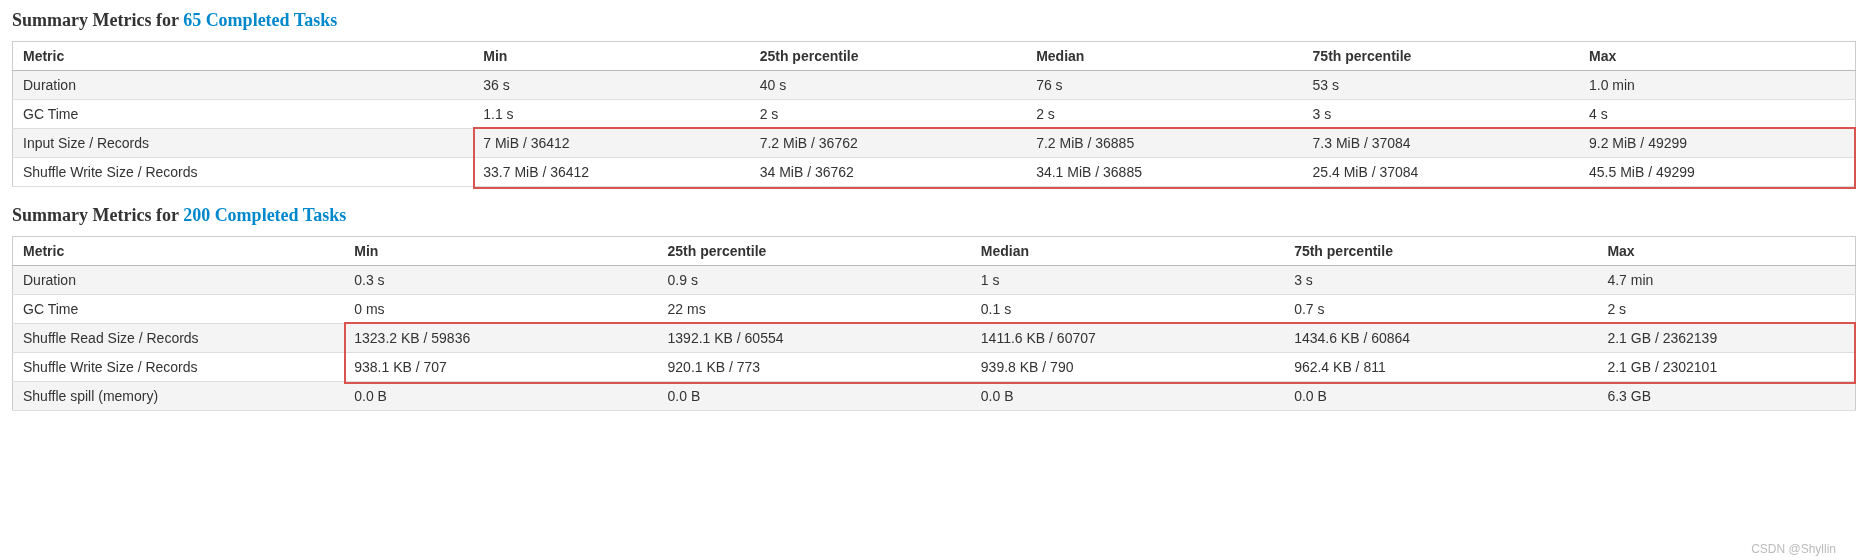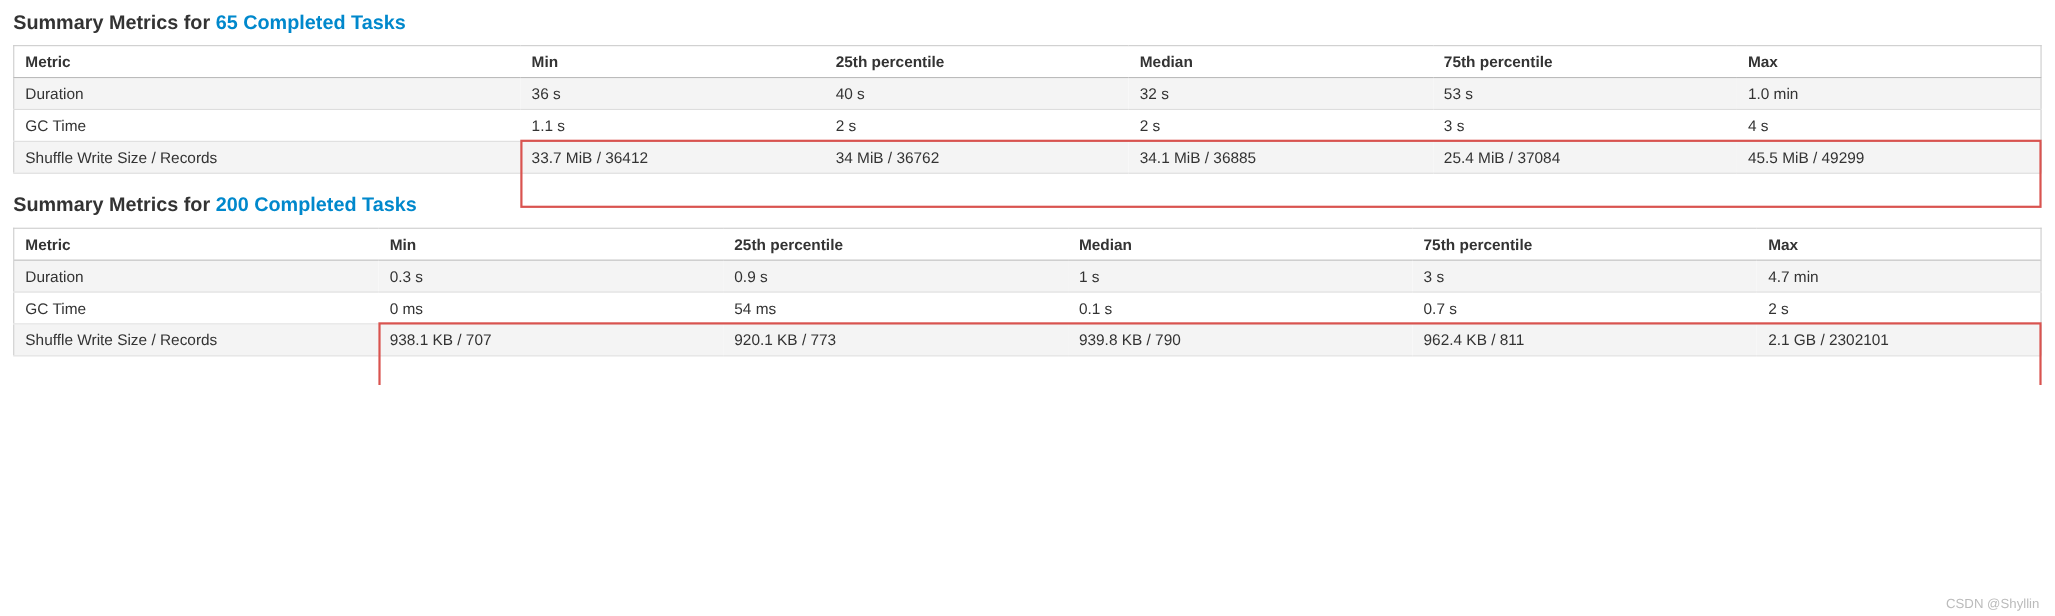--- a/index.html
+++ b/index.html
@@ -12,20 +12,21 @@
       font-size: 14px;
       color: #333;
       background: #fff;
       padding: 8px 12px;
     }
     .section-title {
       font-size: 18px;
       font-weight: 700;
       margin-bottom: 10px;
       margin-top: 2px;
+      font-family: Liberation Serif, serif;
     }
     .section-title .task-count {
       color: #0088cc;
     }
     .table-wrap {
       position: relative;
       margin-bottom: 18px;
     }
     table {
       width: 100%;
@@ -68,21 +69,21 @@
     
     .table2 th:nth-child(1), .table2 td:nth-child(1) { width: 18%; }
     .table2 th:nth-child(2), .table2 td:nth-child(2) { width: 17%; }
     .table2 th:nth-child(3), .table2 td:nth-child(3) { width: 17%; }
     .table2 th:nth-child(4), .table2 td:nth-child(4) { width: 17%; }
     .table2 th:nth-child(5), .table2 td:nth-child(5) { width: 17%; }
     .table2 th:nth-child(6), .table2 td:nth-child(6) { width: 14%; }
     .watermark {
       position: fixed;
       bottom: 4px;
-      right: 14px;
+      right: 32px;
       color: #bbb;
       font-size: 12px;
     }
   </style>
 </head>
 <body>
 
 <h4 class="section-title">
   <span>Summary Metrics for </span><a class="task-count">65 Completed Tasks</a>
 </h4>
@@ -97,33 +98,41 @@
         <th>Median</th>
         <th>75th percentile</th>
         <th>Max</th>
       </tr>
     </thead>
     <tbody>
       <tr>
         <td>Duration</td>
         <td>36 s</td>
         <td>40 s</td>
-        <td>32 s</td>
+        <td>76 s</td>
         <td>53 s</td>
         <td>1.0 min</td>
       </tr>
       <tr>
         <td>GC Time</td>
         <td>1.1 s</td>
         <td>2 s</td>
         <td>2 s</td>
         <td>3 s</td>
         <td>4 s</td>
       </tr>
       <tr>
+        <td>Input Size / Records</td>
+        <td>7 MiB / 36412</td>
+        <td>7.2 MiB / 36762</td>
+        <td>7.2 MiB / 36885</td>
+        <td>7.3 MiB / 37084</td>
+        <td>9.2 MiB / 49299</td>
+      </tr>
+      <tr>
         <td>Shuffle Write Size / Records</td>
         <td>33.7 MiB / 36412</td>
         <td>34 MiB / 36762</td>
         <td>34.1 MiB / 36885</td>
         <td>25.4 MiB / 37084</td>
         <td>45.5 MiB / 49299</td>
       </tr>
     </tbody>
   </table>
   <div class="highlight-box" style="left:25%; right:0; top:86px; height:62px;"></div>
@@ -150,31 +159,47 @@
         <td>Duration</td>
         <td>0.3 s</td>
         <td>0.9 s</td>
         <td>1 s</td>
         <td>3 s</td>
         <td>4.7 min</td>
       </tr>
       <tr>
         <td>GC Time</td>
         <td>0 ms</td>
-        <td>54 ms</td>
+        <td>22 ms</td>
         <td>0.1 s</td>
         <td>0.7 s</td>
         <td>2 s</td>
+      </tr>
+      <tr>
+        <td>Shuffle Read Size / Records</td>
+        <td>1323.2 KB / 59836</td>
+        <td>1392.1 KB / 60554</td>
+        <td>1411.6 KB / 60707</td>
+        <td>1434.6 KB / 60864</td>
+        <td>2.1 GB / 2362139</td>
       </tr>
       <tr>
         <td>Shuffle Write Size / Records</td>
         <td>938.1 KB / 707</td>
         <td>920.1 KB / 773</td>
         <td>939.8 KB / 790</td>
         <td>962.4 KB / 811</td>
         <td>2.1 GB / 2302101</td>
       </tr>
+      <tr>
+        <td>Shuffle spill (memory)</td>
+        <td>0.0 B</td>
+        <td>0.0 B</td>
+        <td>0.0 B</td>
+        <td>0.0 B</td>
+        <td>6.3 GB</td>
+      </tr>
     </tbody>
   </table>
   <div class="highlight-box" style="left:18%; right:0; top:86px; height:62px;"></div>
 </div>
 
 <div class="watermark">CSDN @Shyllin</div>
 
 </body></html>

